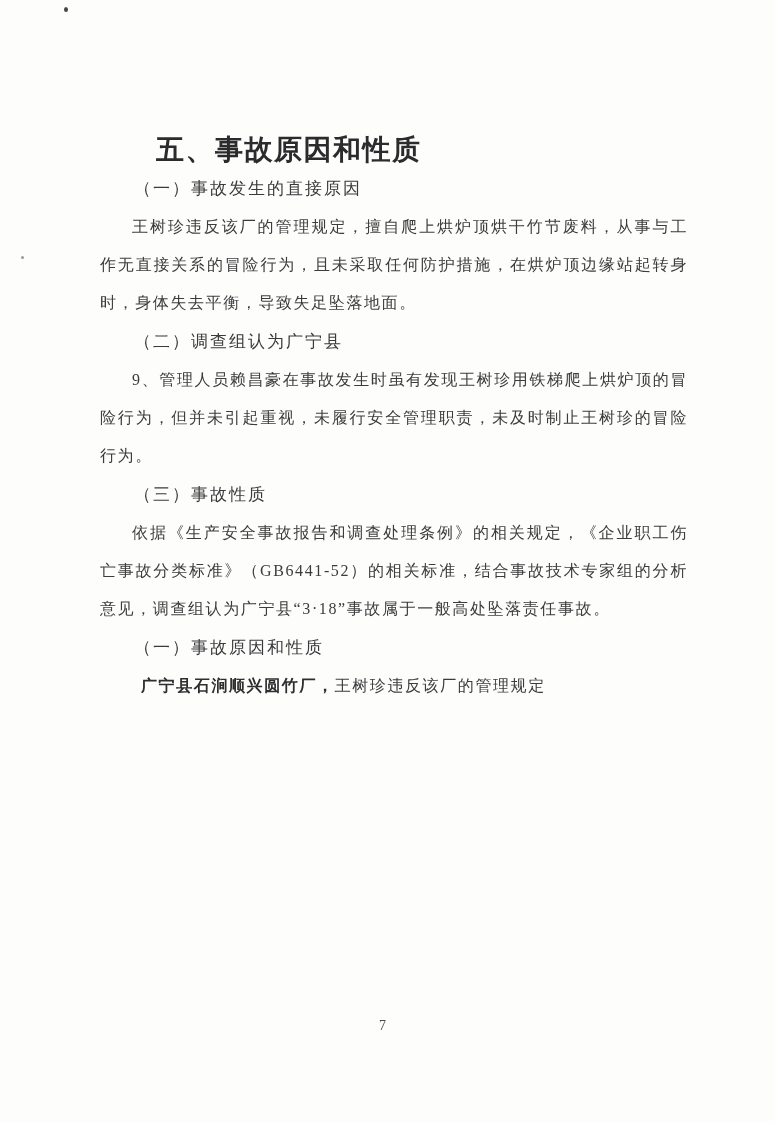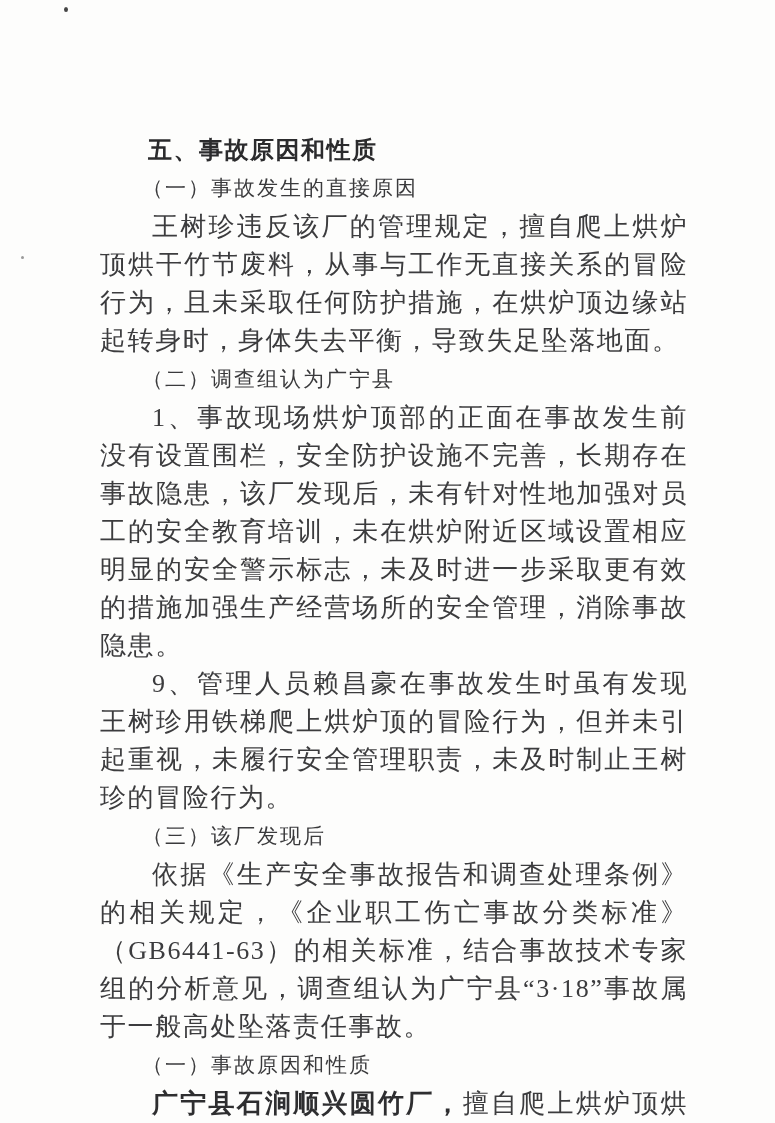--- a/index.html
+++ b/index.html
@@ -24,50 +24,51 @@
     width: 588px;
   }
   .content > * {
     margin: 0;
     padding: 0;
   }
   
   .sec-heading {
     font-family: "Liberation Sans", "DejaVu Sans", sans-serif;
     font-weight: 700;
-    font-size: 24px;
+    font-size: 28px;
     letter-spacing: 1.5px;
     line-height: 39px;
     color: #2b2b2d;
     text-indent: 2em;
     white-space: nowrap;
   }
   
   .sub-heading {
     font-weight: 400;
-    font-size: 21px;
+    font-size: 17px;
     letter-spacing: 2px;
     line-height: 39px;
     color: #3a3a3c;
     text-indent: 2em;
     white-space: nowrap;
   }
   
   .para {
-    font-size: 26px;
+    font-size: 16px;
     letter-spacing: 1.6px;
     line-height: 38px;
     text-align: justify;
     text-justify: inter-ideograph;
     text-indent: 2em;
     color: #3c3c3e;
   }
   .para .bold-lead {
     font-weight: 700;
     color: #2e2e30;
+    margin-left: 9px;
   }
   .page-number {
     position: absolute;
     left: 0;
     right: 10px;
     top: 1018px;
     text-align: center;
     font-size: 14px;
     color: #4a4a4c;
   }
@@ -91,30 +92,29 @@
   <div class="content">
 
     <h2 class="sec-heading">五、事故原因和性质</h2>
 
     <h3 class="sub-heading">（一）事故发生的直接原因</h3>
 
     <p class="para">王树珍违反该厂的管理规定，擅自爬上烘炉顶烘干竹节废料，从事与工作无直接关系的冒险行为，且未采取任何防护措施，在烘炉顶边缘站起转身时，身体失去平衡，导致失足坠落地面。</p>
 
     <h3 class="sub-heading">（二）调查组认为广宁县</h3>
 
-    <p class="para">1、事故现场烘炉顶部的正面在事故发生前没有设置围栏，安全防护设施不完善，长期存在事故隐患，该厂发现后，未有针对性地加强对员工的安全教育培训，未在烘炉附近区域设置相应明显的安全警示标志，未及时进一步采取更有效的措施加强生产经营场所的安全管理，消除事故隐患。</p>
 
     <p class="para">9、管理人员赖昌豪在事故发生时虽有发现王树珍用铁梯爬上烘炉顶的冒险行为，但并未引起重视，未履行安全管理职责，未及时制止王树珍的冒险行为。</p>
 
-    <h3 class="sub-heading">（三）该厂发现后</h3>
+    <h3 class="sub-heading">（三）事故性质</h3>
 
-    <p class="para">依据《生产安全事故报告和调查处理条例》的相关规定，《企业职工伤亡事故分类标准》（GB6441-63）的相关标准，结合事故技术专家组的分析意见，调查组认为广宁县“3·18”事故属于一般高处坠落责任事故。</p>
+    <p class="para">依据《生产安全事故报告和调查处理条例》的相关规定，《企业职工伤亡事故分类标准》（GB6441-52）的相关标准，结合事故技术专家组的分析意见，调查组认为广宁县“3·18”事故属于一般高处坠落责任事故。</p>
 
 
     <h3 class="sub-heading">（一）事故原因和性质</h3>
 
-    <p class="para"><span class="bold-lead">广宁县石涧顺兴圆竹厂，</span><span>擅自爬上烘炉顶烘干竹节废料</span></p>
+    <p class="para"><span class="bold-lead">广宁县石涧顺兴圆竹厂，</span><span>王树珍违反该厂的管理规定</span></p>
 
   </div>
 
   <div class="page-number">7</div>
 
 </div>
 
 </body></html>

